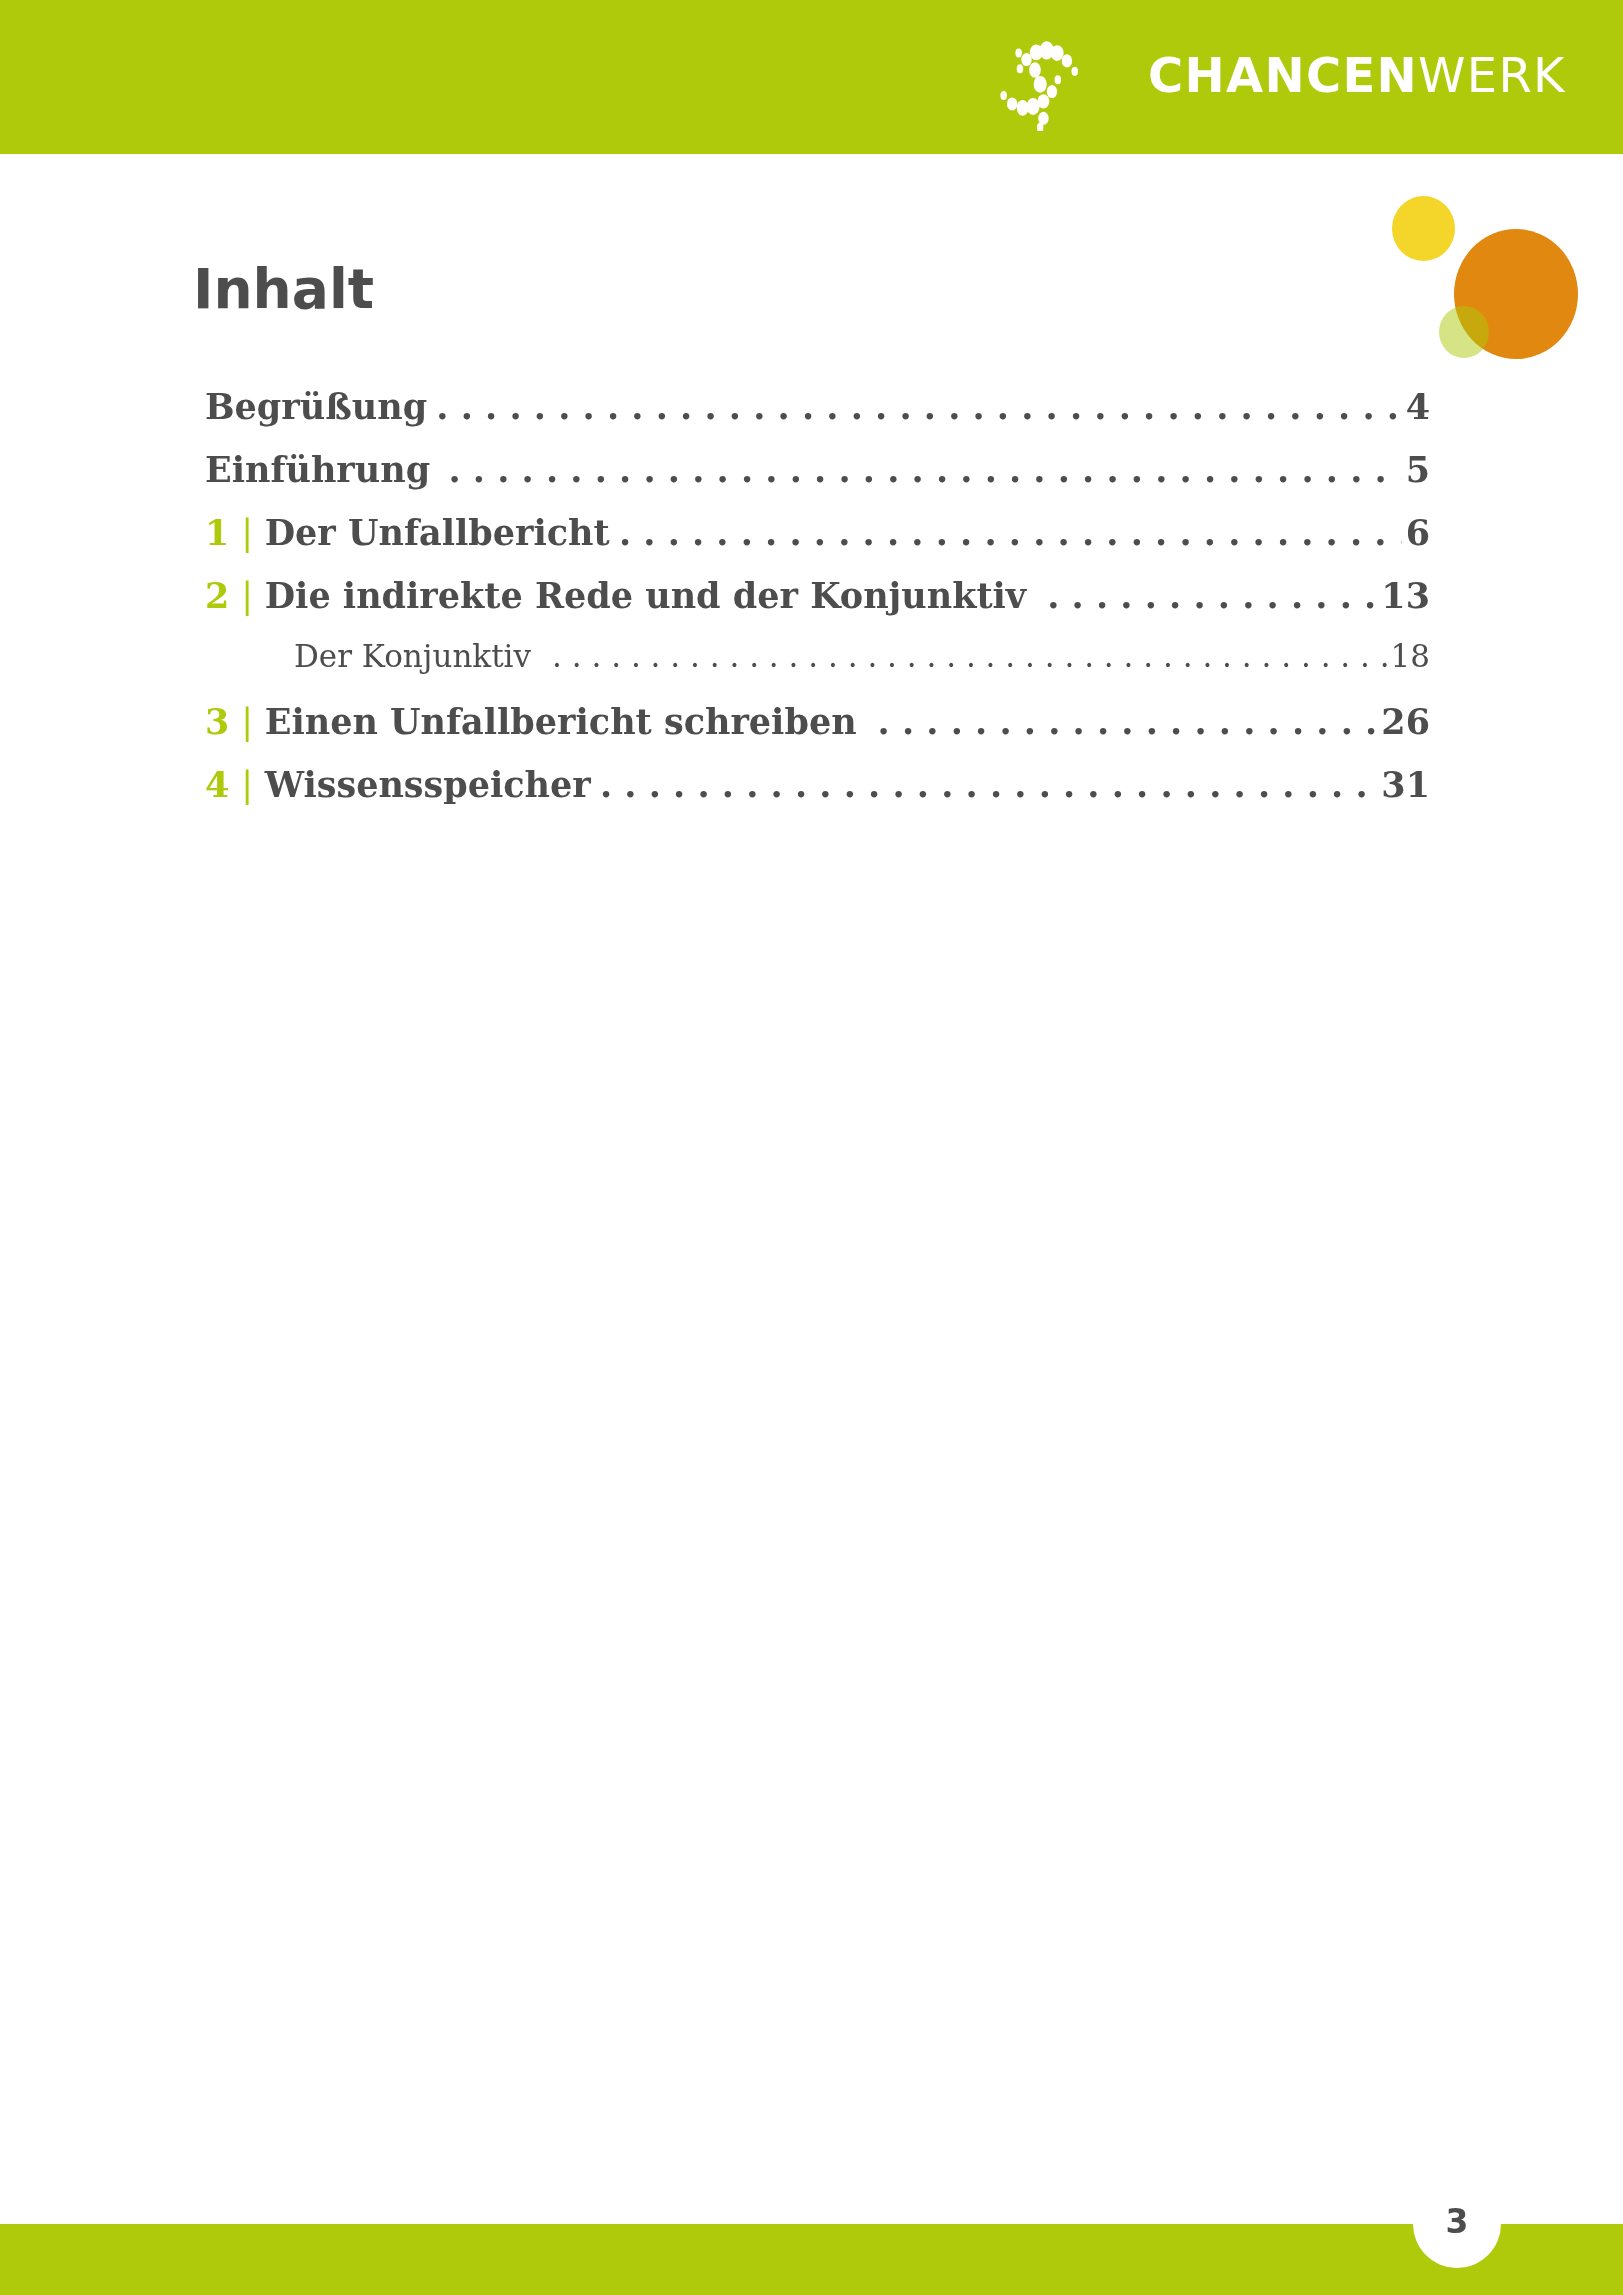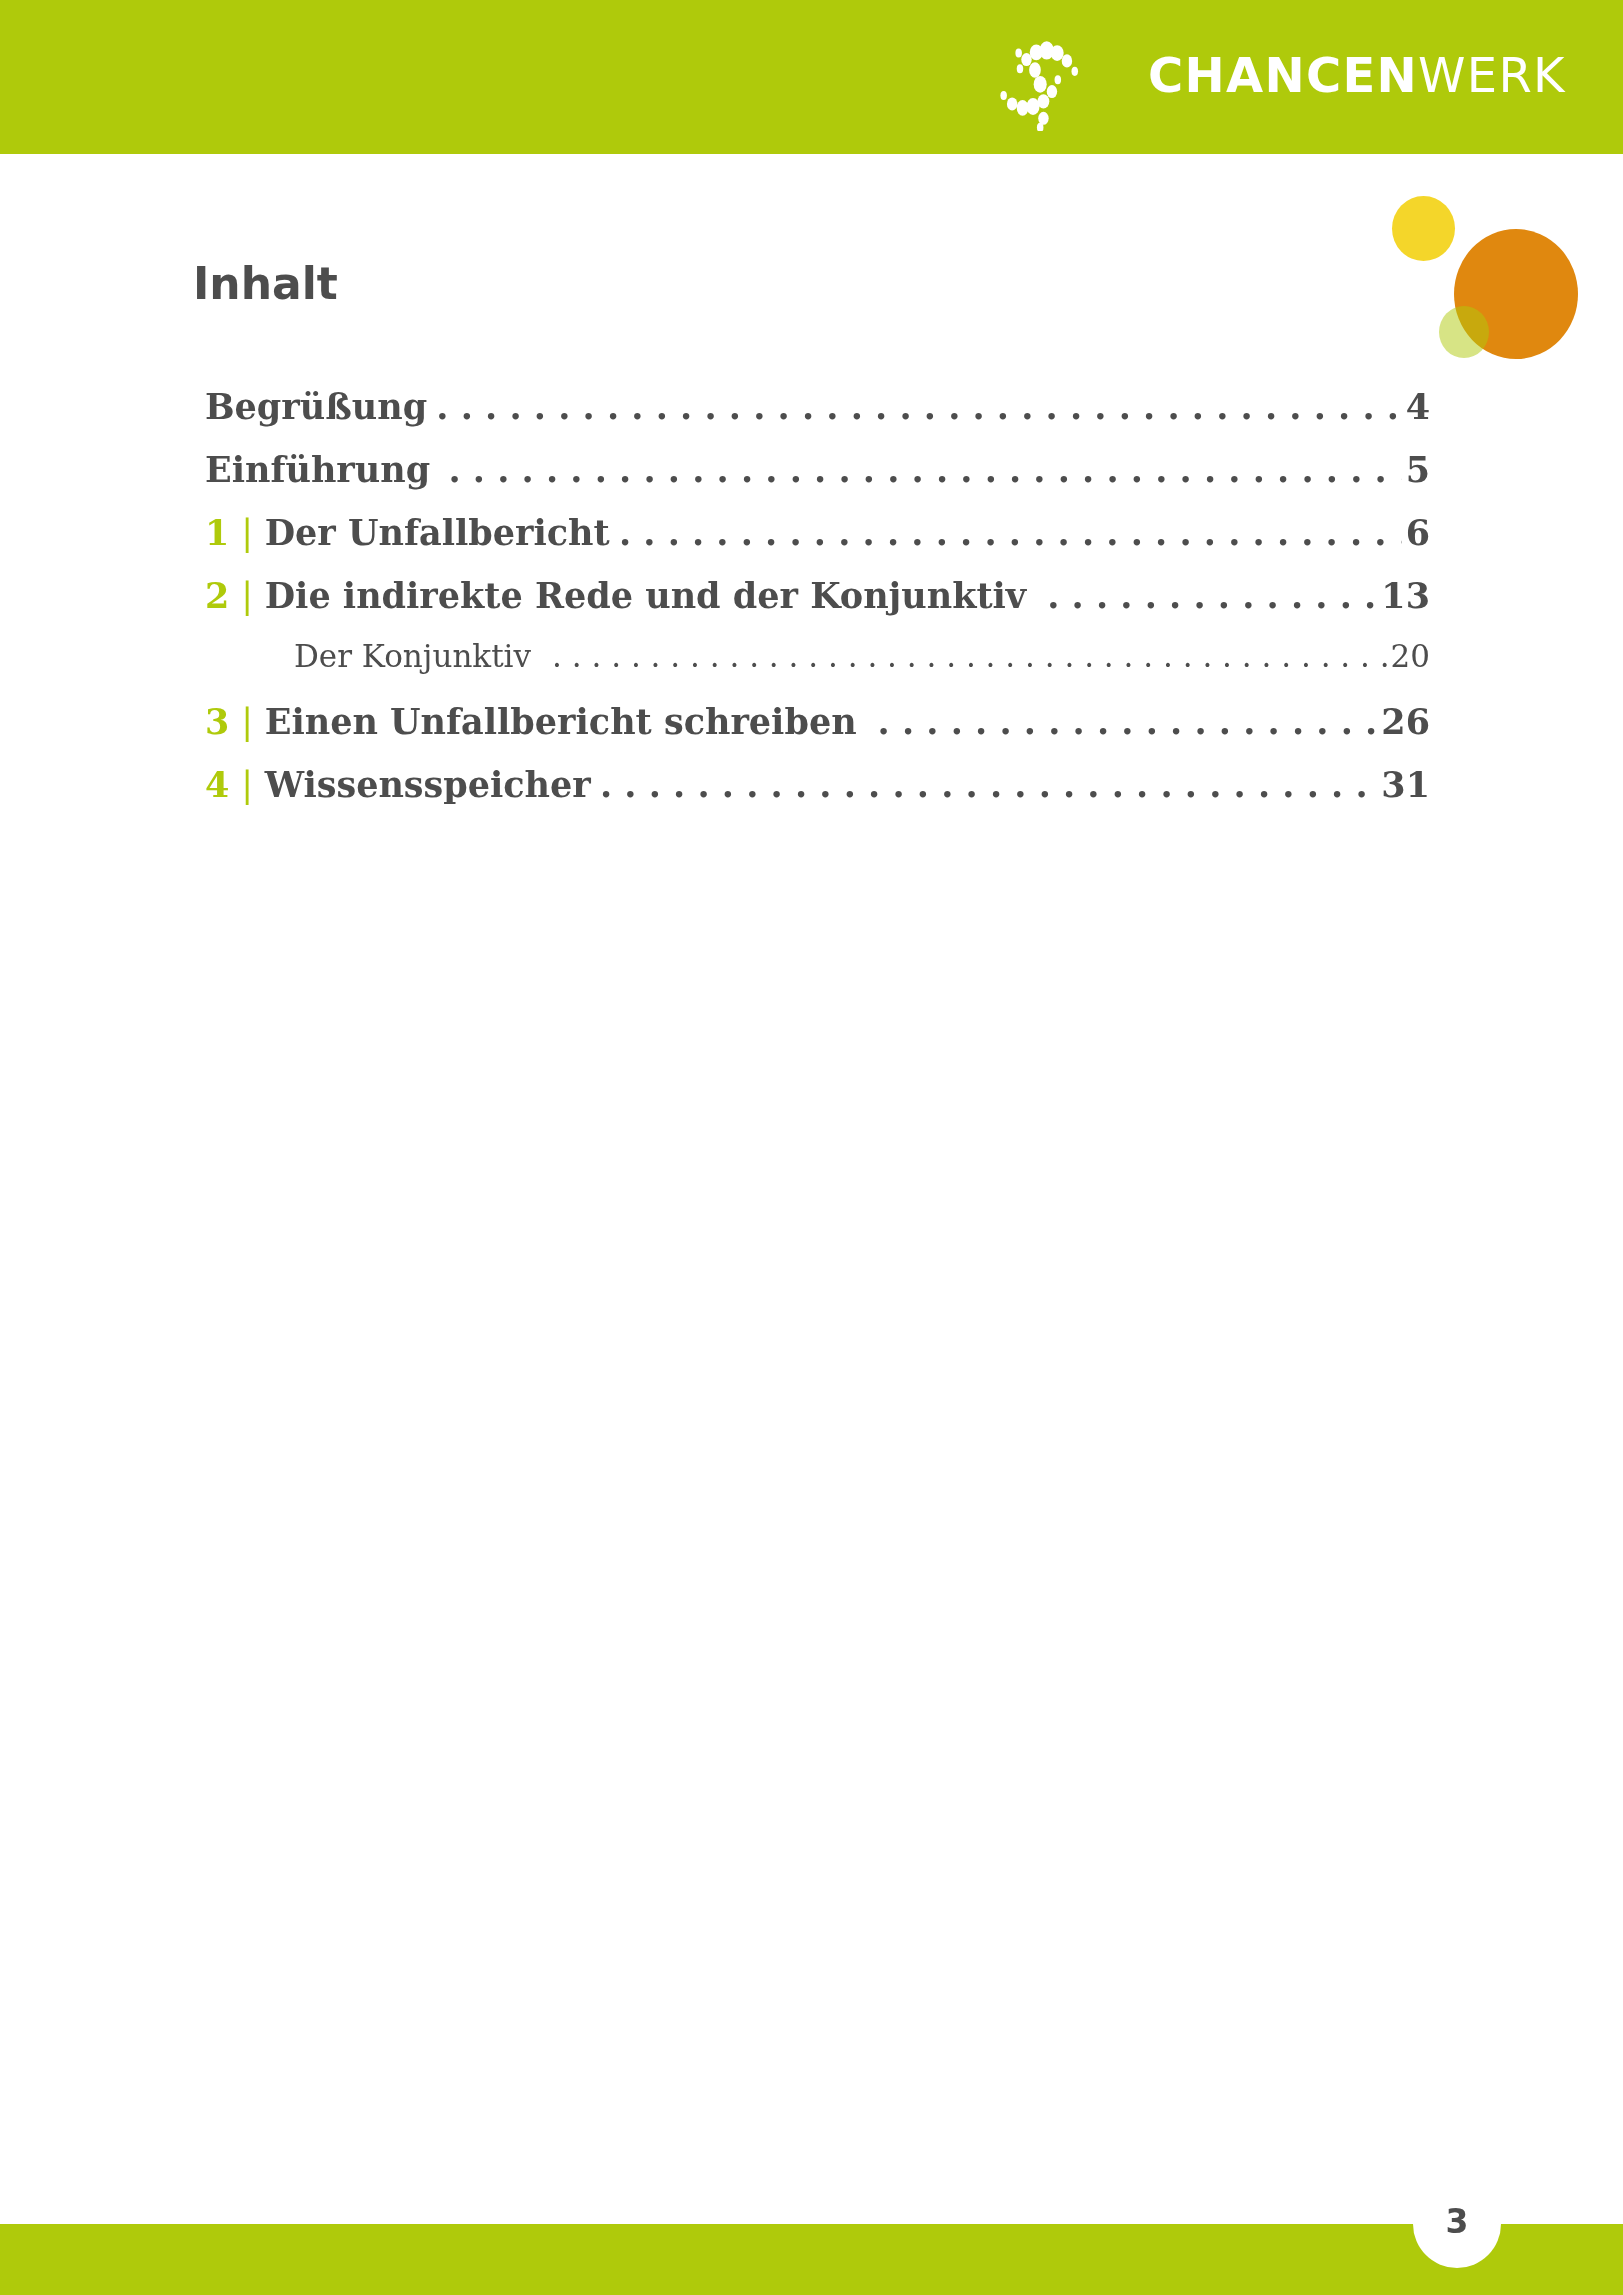--- a/index.html
+++ b/index.html
@@ -16,21 +16,21 @@
     .logo-mark { position: absolute; left: 0; top: 0; width: 137px; height: 105px; }
     .logo-text {
       position: absolute; left: 160px; top: 25px; font-family: "DejaVu Sans", sans-serif;
       font-size: 48px; color: #ffffff; letter-spacing: 1.3px; line-height: 1; white-space: nowrap;
     }
     .logo-text .b { font-weight: bold; }
     .logo-text .l { font-weight: normal; }
     .deco { position: absolute; border-radius: 50%; }
     .page-title {
       position: absolute; left: 193px; top: 262px; margin: 0;
-      font-family: "DejaVu Sans", sans-serif; font-weight: bold; font-size: 44px;
+      font-family: "DejaVu Sans", sans-serif; font-weight: bold; font-size: 55px;
       color: #4d4d4d; line-height: 1;
     }
     .toc { position: absolute; left: 193px; top: 386px; width: 1237px; }
     .toc-row {
       position: relative; display: flex; align-items: baseline; height: 63px;
       font-size: 35px; white-space: nowrap;
     }
     .toc-row.main { font-weight: bold; margin-left: 12px; }
     .toc-row.sub { font-size: 31px; font-weight: normal; padding-left: 101px; }
     .num { color: #afca0b; font-weight: bold; }
@@ -117,21 +117,21 @@
   <div class="toc-row main">
     <span class="num">2</span>
     <span class="sep">|</span>
     <span>Die indirekte Rede und der Konjunktiv</span>
     <span class="leader" style="margin-left:21px;"></span>
     <span class="page">13</span>
   </div>
   <div class="toc-row sub">
     <span>Der Konjunktiv</span>
     <span class="leader" style="margin-left:21px;"></span>
-    <span class="page">20</span>
+    <span class="page">18</span>
   </div>
   <div class="toc-row main">
     <span class="num">3</span>
     <span class="sep">|</span>
     <span>Einen Unfallbericht schreiben</span>
     <span class="leader" style="margin-left:21px;"></span>
     <span class="page">26</span>
   </div>
   <div class="toc-row main">
     <span class="num">4</span>

